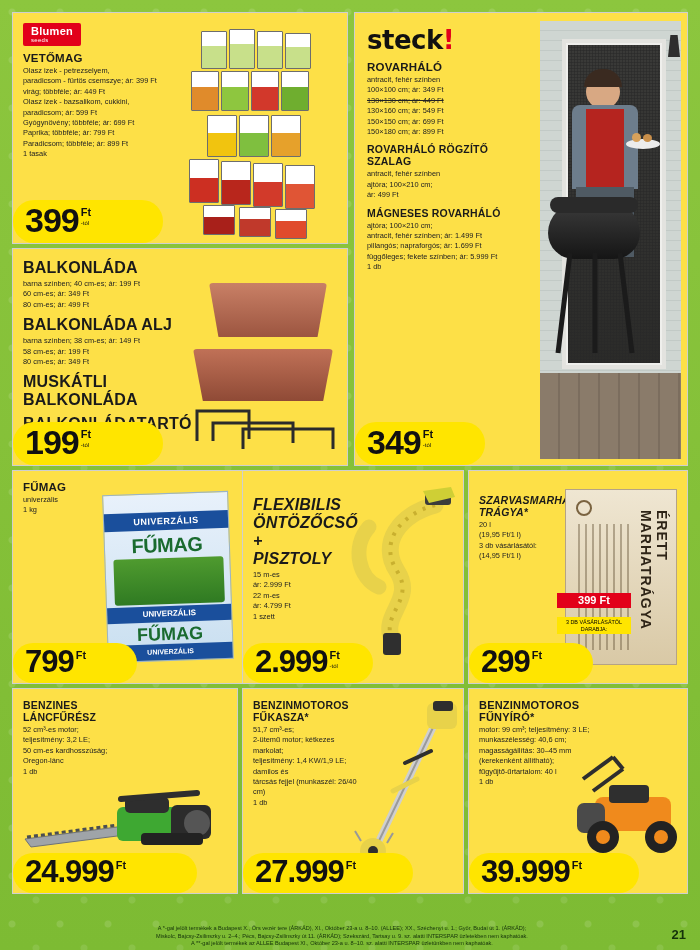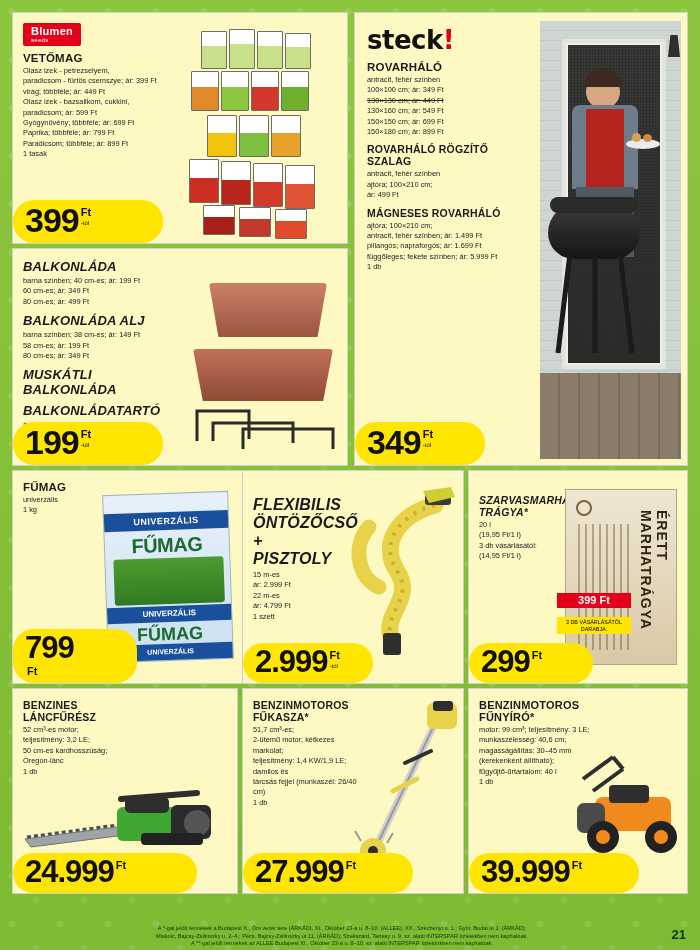--- a/index.html
+++ b/index.html
@@ -19,21 +19,21 @@
       linear-gradient(180deg,#8cc63e,#7dbb33);
     background-size: 48px 48px, 48px 48px, 100% 100%;
   }
   .page {
     position: absolute; inset: 0;
     padding: 8px 8px 0 8px;
   }
   .grid { position: relative; width: 684px; }
 
   .card {
-    background: #fef9c3;
+    background: #fde047;
     border: 1px solid #cfcfcf;
     position: absolute;
     overflow: hidden;
   }
   .card-inner { position: relative; width: 100%; height: 100%; }
 
   .brand-badge {
     background: #e2001a;
     color: #fff;
     font-weight: bold;
@@ -46,21 +46,21 @@
   .brand-badge .sub { font-size: 6px; display:block; line-height:6px; font-weight:normal;}
 
   .title {
     font-weight: bold;
     font-size: 11.5px;
     letter-spacing: .2px;
     color: #1a1a1a;
     margin-top: 6px;
     text-transform: uppercase;
   }
-  .title.sm { font-size: 13px; font-style: italic; }
+  .title.sm { font-size: 16px; }
   .spec {
     font-size: 7.4px;
     color: #222;
     line-height: 10.4px;
     margin-top: 2px;
   }
   .spec .strike { text-decoration: line-through; }
 
   
   .price-tag {
@@ -329,21 +329,21 @@
       </div>
       <div class="bagpic" style="left:92px;top:22px;width:126px;height:168px;transform:rotate(-2deg);
                   background:linear-gradient(180deg,#e8f1fb,#c9dff0);">
         <div style="position:absolute;left:0;top:18px;width:100%;height:18px;background:#1a4f9c;color:#fff;font-size:9px;font-weight:bold;text-align:center;line-height:18px;letter-spacing:.5px;">UNIVERZÁLIS</div>
         <div style="position:absolute;left:0;top:40px;width:100%;text-align:center;font-size:20px;font-weight:bold;color:#1a6b2f;letter-spacing:-.5px;">FŰMAG</div>
         <div style="position:absolute;left:8px;top:64px;width:110px;height:46px;background:linear-gradient(180deg,#4f9b2f,#2f7a22);border-radius:3px;"></div>
         <div style="position:absolute;left:0;top:112px;width:100%;height:16px;background:#1a4f9c;color:#fff;font-size:8px;font-weight:bold;text-align:center;line-height:16px;">UNIVERZÁLIS</div>
         <div style="position:absolute;left:0;top:130px;width:100%;text-align:center;font-size:18px;font-weight:bold;color:#1a6b2f;">FŰMAG</div>
         <div style="position:absolute;left:0;top:150px;width:100%;height:16px;background:#1a4f9c;color:#fff;font-size:7px;font-weight:bold;text-align:center;line-height:16px;">UNIVERZÁLIS</div>
       </div>
-      <div class="price-tag" style="width:124px;flex-direction:column;">
+      <div class="price-tag" style="width:124px;">
         <span class="num">799</span>
         <span class="cur">
           <span>Ft</span>
         </span>
       </div>
     </div>
   </div>
 
   <div class="card" style="left:234px; top:462px; width:222px; height:214px;">
     <div class="card-inner">

